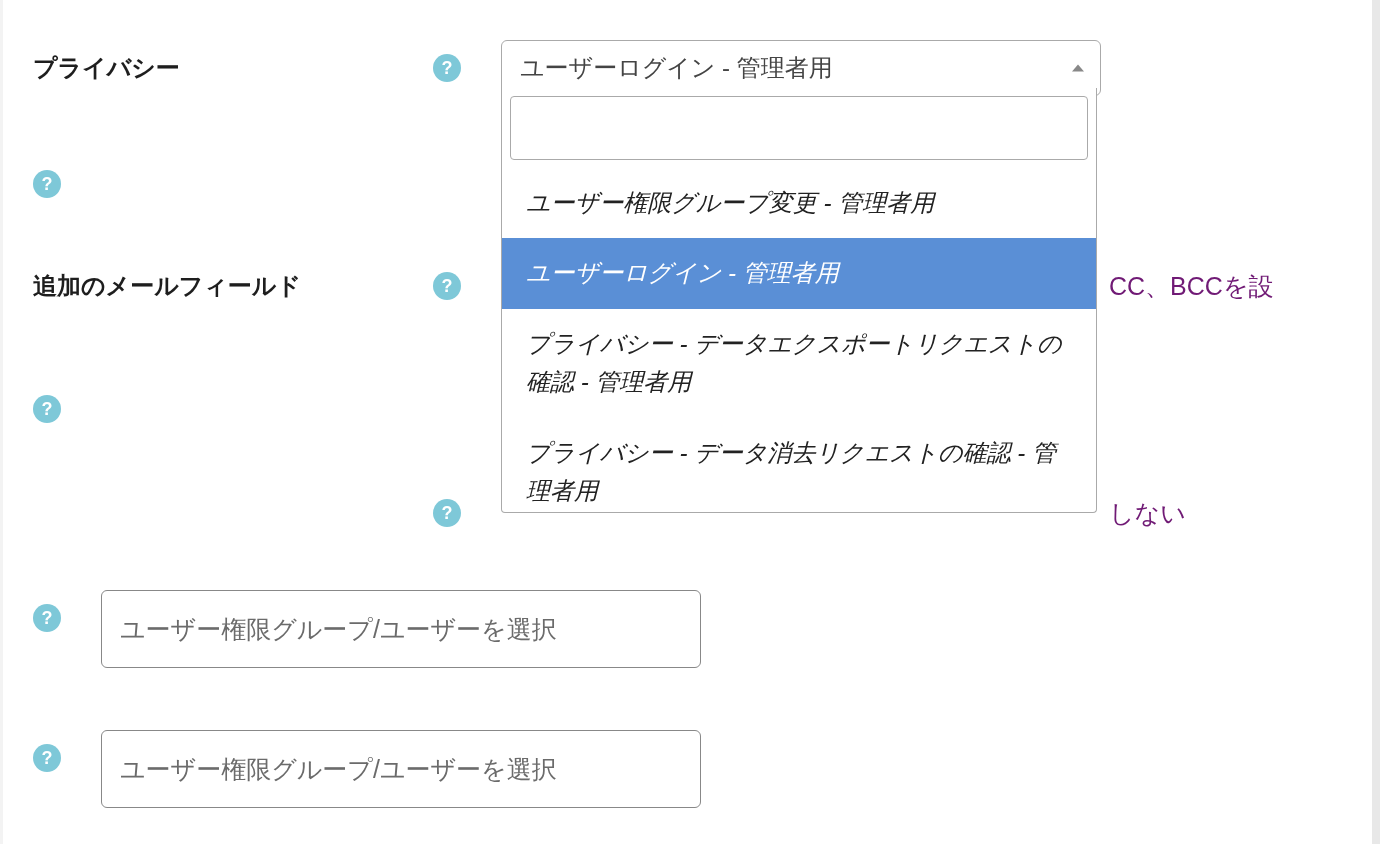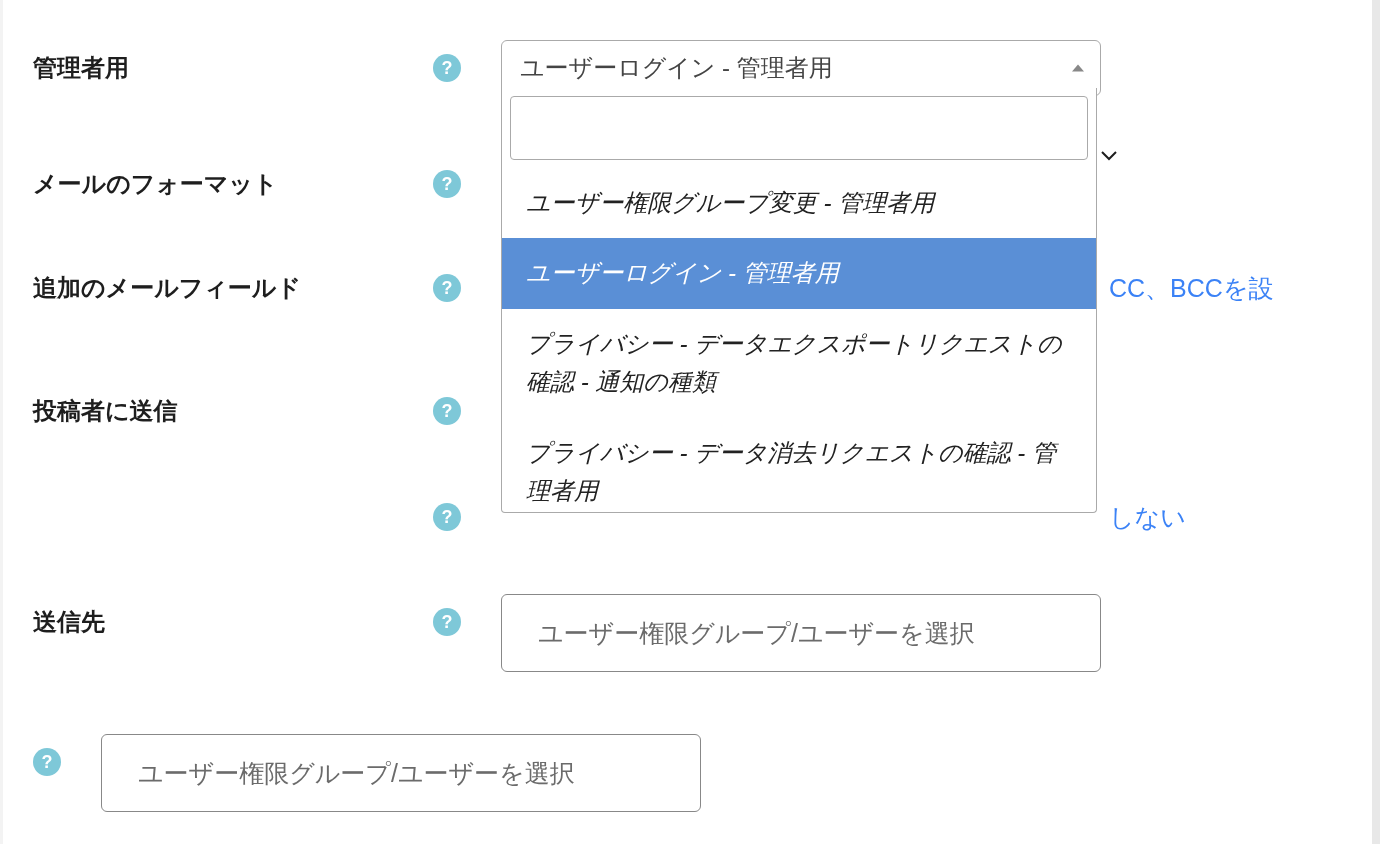--- a/index.html
+++ b/index.html
@@ -138,91 +138,88 @@
       padding-bottom: 2px;
       overflow: hidden;
     }
     .text-input {
       width: 100%;
       max-width: 600px;
       height: 78px;
       border: 1px solid #888;
       border-radius: 6px;
       background: #fff;
-      padding: 0 36px;
+      padding: 0 18px;
       font-size: 25px;
       color: #6b6b6b;
       display: flex;
       align-items: center;
     }
     .side-text {
       font-size: 25px;
-      color: #3b82f6;
+      color: #701a75;
       white-space: nowrap;
       margin-left: 8px;
       padding-top: 12px;
     }
     .row-notification { margin-bottom: 60px; }
     .row-format { margin-bottom: 60px; }
     .row-additional { margin-bottom: 78px; }
     .row-sendto { margin-bottom: 62px; }
     .row-blank { margin-bottom: 60px; }
     .row-destination { margin-bottom: 62px; }
     .row-exclude { margin-bottom: 0; }
   </style>
 </head>
 <body>
 
 <div class="container">
 
   <div class="form-row row-notification">
-    <div class="form-label">管理者用</div>
+    <div class="form-label">プライバシー</div>
     <div class="help-icon">?</div>
     <div class="form-control-wrap">
       <div class="select-box">
         <span>ユーザーログイン - 管理者用</span>
         <span class="select-arrow"></span>
       </div>
     </div>
   </div>
 
   <div class="form-row row-format">
-    <div class="form-label">メールのフォーマット</div>
     <div class="help-icon">?</div>
     <div class="form-control-wrap">
       <span class="select-caret" style="left:600px;">
         <svg viewBox="0 0 16 10">
             <path d="M1 1 L8 8 L15 1" stroke="#1e1e1e" stroke-width="2" fill="none"></path>
           </svg>
       </span>
     </div>
   </div>
 
   <div class="form-row row-additional">
     <div class="form-label">追加のメールフィールド</div>
     <div class="help-icon">?</div>
     <div class="form-control-wrap"></div>
     <div class="side-text">CC、BCCを設</div>
   </div>
 
   <div class="form-row row-sendto">
-    <div class="form-label">投稿者に送信</div>
     <div class="help-icon">?</div>
     <div class="form-control-wrap"></div>
   </div>
 
   <div class="form-row row-blank">
     <div class="form-label"></div>
     <div class="help-icon">?</div>
     <div class="form-control-wrap"></div>
     <div class="side-text">しない</div>
   </div>
 
   <div class="form-row row-destination">
-    <div class="form-label">送信先</div>
     <div class="help-icon">?</div>
     <div class="form-control-wrap">
       <div class="text-input">
         <span>ユーザー権限グループ/ユーザーを選択</span>
       </div>
     </div>
   </div>
 
   <div class="form-row row-exclude">
     <div class="help-icon">?</div>
@@ -233,18 +230,18 @@
     </div>
   </div>
 
   <div class="dropdown-panel">
     <div class="dropdown-search">
       <input type="text" style="">
     </div>
     <div class="dropdown-list">
       <div class="dropdown-item">ユーザー権限グループ変更 - 管理者用</div>
       <div class="dropdown-item highlighted">ユーザーログイン - 管理者用</div>
-      <div class="dropdown-item">プライバシー - データエクスポートリクエストの確認 - 通知の種類</div>
+      <div class="dropdown-item">プライバシー - データエクスポートリクエストの確認 - 管理者用</div>
       <div class="dropdown-item partial">プライバシー - データ消去リクエストの確認 - 管理者用</div>
     </div>
   </div>
 
 </div>
 
 </body></html>

